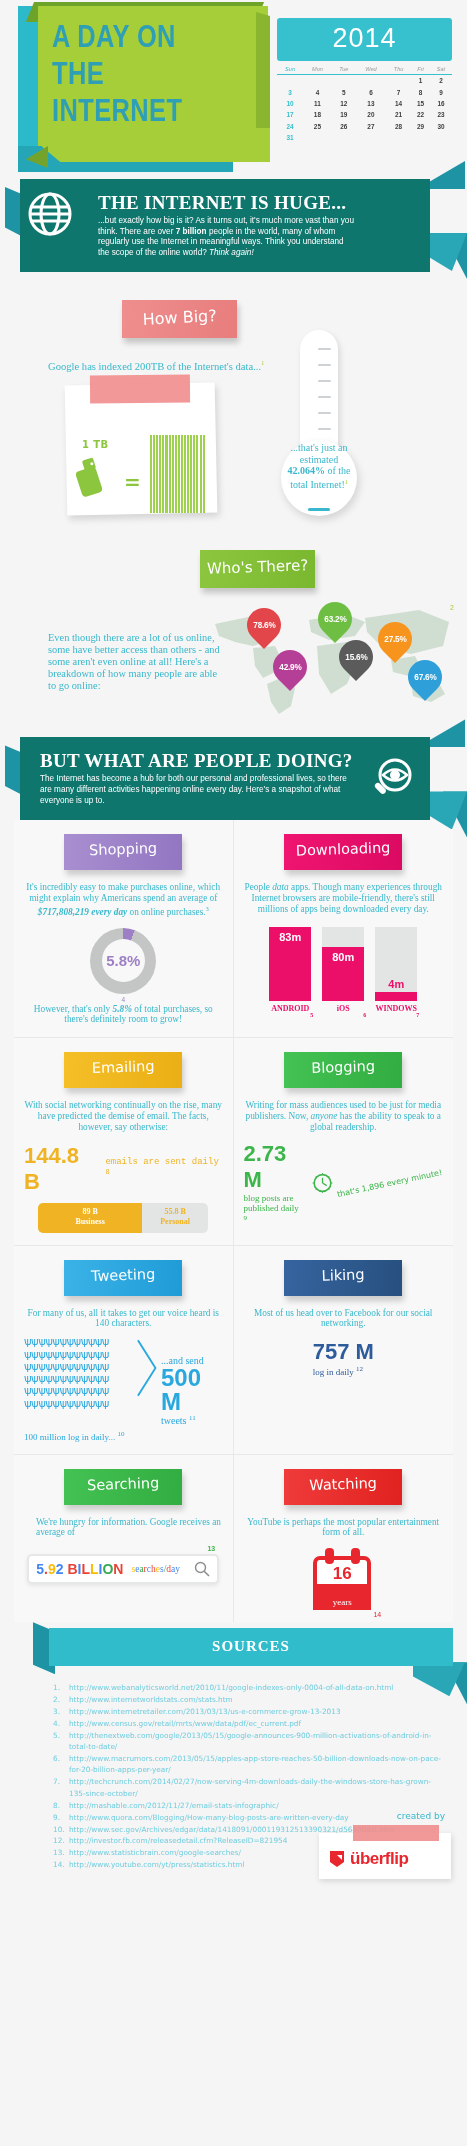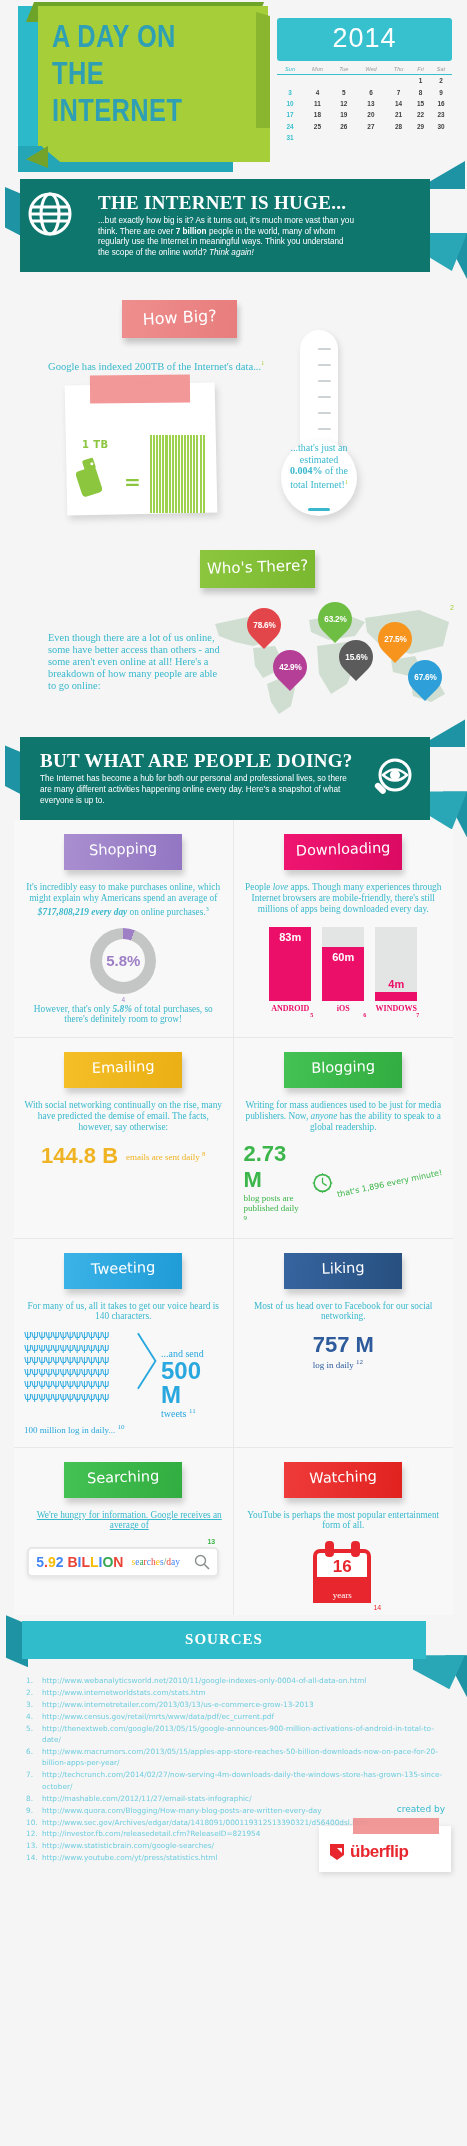--- a/index.html
+++ b/index.html
@@ -263,21 +263,21 @@
   }
   .bar-lbl sup { font-size: 6px; position: absolute; bottom: -5px; }
 
   
   .email-row { display: flex; align-items: center; justify-content: center; gap: 8px; margin-top: 10px; }
   .email-big {
     color: #f0b323; font-family: "Liberation Sans Narrow","Liberation Sans",sans-serif;
     font-weight: bold; font-size: 22px;
   }
   .email-small {
-    color: #f0b323; font-family: Liberation Serif, serif; font-size: 9px; line-height: 10px;
+    color: #f0b323; font-family: Liberation Mono, monospace; font-size: 9px; line-height: 10px;
   }
   .email-small sup { font-size: 7px; }
   .email-bar {
     margin: 8px auto 0 auto; width: 170px; height: 30px; border-radius: 5px;
     display: flex; overflow: hidden;
   }
   .eb-biz {
     width: 61%; background: #f0b323; color: #fff; text-align: center;
     font-family: "Liberation Serif",serif; font-weight: bold; font-size: 8px; padding-top: 4px; line-height: 10px;
   }
@@ -346,21 +346,21 @@
     width: 58px; height: 54px; border: 4px solid #e8262d; border-radius: 7px;
     background: #fff; margin-top: 8px; overflow: hidden;
   }
   .cal-bot { position: absolute; left: 0; bottom: 0; width: 58px; height: 26px; background: #e8262d; }
   .cal-ring { position: absolute; top: 0; width: 9px; height: 16px; background: #e8262d; border-radius: 4px; }
   .cal-16 { position: absolute; left: 0; top: 16px; width: 58px; text-align: center; color: #e8262d; font-family: "Liberation Sans Narrow","Liberation Sans",sans-serif; font-weight: bold; font-size: 17px; }
   .cal-years { position: absolute; left: 0; bottom: 3px; width: 58px; text-align: center; color: #fff; font-family: "Liberation Serif",serif; font-size: 9px; }
   .cal-sup { position: absolute; right: -8px; bottom: -8px; color: #e8262d; font-size: 7px; }
 
   
-  .sources { position: relative; margin-top: 6px; padding-bottom: 24px; }
+  .sources { position: relative; margin-top: 6px; padding-bottom: 24px; margin-left: 27px; }
   .src-band {
     position: relative; margin-left: 22px; width: 404px; background: #31bccb;
     color: #fff; text-align: center; padding: 10px 0 11px 0; z-index: 3;
     font-family: "Liberation Serif",serif; font-weight: bold; font-size: 15px; letter-spacing: 1px;
   }
   .src-wing-l {
     position: absolute; left: 6px; top: -6px; width: 22px; height: 52px;
     background: #1d93a4; clip-path: polygon(0 0, 100% 18%, 100% 100%, 0 82%); z-index: 1;
   }
   .src-wing-r {
@@ -522,21 +522,21 @@
     <div class="thermo">
       <div class="thermo-tick" style="top:18px;"></div>
       <div class="thermo-tick" style="top:34px;"></div>
       <div class="thermo-tick" style="top:50px;"></div>
       <div class="thermo-tick" style="top:66px;"></div>
       <div class="thermo-tick" style="top:82px;"></div>
       <div class="thermo-tick" style="top:98px;"></div>
       <div class="thermo-tick" style="top:114px;"></div>
     </div>
     <div class="thermo-bulb"></div>
-    <div class="thermo-txt"><span>...that's just an estimated </span><b>0.004%</b><span> of the total Internet!</span><sup>1</sup></div>
+    <div class="thermo-txt"><span>...that's just an estimated </span><b>42.064%</b><span> of the total Internet!</span><sup>1</sup></div>
     <div class="thermo-merc"></div>
   </div>
 
   <div class="sec-whos">
     <div class="whos-tape">
       <span>Who's There?</span>
     </div>
     <div class="whos-txt">Even though there are a lot of us online, some have better access than others - and some aren't even online at all! Here's a breakdown of how many people are able to go online:</div>
     <div class="worldmap">
       <svg width="255" height="115" viewBox="0 0 255 115">
@@ -618,31 +618,31 @@
           </div>
         </div>
         <div class="donut-sup">4</div>
         <div class="shop-note"><span>However, that's only </span><b>5.8%</b><span> of total purchases, so there's definitely room to grow!</span></div>
       </div>
 
       <div class="card">
         <div class="card-tape" style="background:linear-gradient(95deg,#ef1570,#dc0a62);">
           <span>Downloading</span>
         </div>
-        <div class="card-desc"><span>People </span><i>love</i><span> apps. Though many experiences through Internet browsers are mobile-friendly, there's still millions of apps being downloaded every day.</span></div>
+        <div class="card-desc"><span>People </span><i>data</i><span> apps. Though many experiences through Internet browsers are mobile-friendly, there's still millions of apps being downloaded every day.</span></div>
         <div class="bars" id="dl-bars">
             <div class="barcol">
               <div class="bar-bg" style="height: 74px;"></div>
               <div class="bar-fg" style="height: 74px;"></div>
               <div class="bar-val" style="bottom: 58px;">83m</div>
             </div>
             <div class="barcol">
               <div class="bar-bg" style="height: 74px;"></div>
               <div class="bar-fg" style="height: 53.28px;"></div>
-              <div class="bar-val" style="bottom: 37.28px;">60m</div>
+              <div class="bar-val" style="bottom: 37.28px;">80m</div>
             </div>
             <div class="barcol">
               <div class="bar-bg" style="height: 74px;"></div>
               <div class="bar-fg" style="height: 8.88px;"></div>
               <div class="bar-val" style="bottom: 10.88px; color: rgb(236, 15, 105);">4m</div>
             </div>
           </div>
         <div class="bar-labels" id="dl-labels">
             <div class="bar-lbl">ANDROID<sup style="right: -2px;">5</sup></div>
             <div class="bar-lbl">iOS<sup style="right: -2px;">6</sup></div>
@@ -653,20 +653,30 @@
 
     <div class="cardrow">
       <div class="card">
         <div class="card-tape" style="background:linear-gradient(95deg,#f5bf28,#eaaf14);">
           <span>Emailing</span>
         </div>
         <div class="card-desc">With social networking continually on the rise, many have predicted the demise of email. The facts, however, say otherwise:</div>
         <div class="email-row">
           <div class="email-big">144.8 B</div>
           <div class="email-small"><span>emails are sent daily</span> <sup>8</sup></div>
+        </div>
+        <div class="email-bar">
+          <div class="eb-biz">
+            <div>89 B</div>
+            <div>Business</div>
+          </div>
+          <div class="eb-per">
+            <div>55.8 B</div>
+            <div>Personal</div>
+          </div>
         </div>
       </div>
 
       <div class="card">
         <div class="card-tape" style="background:linear-gradient(95deg,#44c253,#32ad41);">
           <span>Blogging</span>
         </div>
         <div class="card-desc"><span>Writing for mass audiences used to be just for media publishers. Now, </span><i>anyone</i><span> has the ability to speak to a global readership.</span></div>
         <div class="blog-row">
           <div>
@@ -732,21 +742,21 @@
           </div>
         </div>
       </div>
     </div>
 
     <div class="cardrow">
       <div class="card" style="border-bottom:none;">
         <div class="card-tape" style="background:linear-gradient(95deg,#44c253,#32ad41);">
           <span>Searching</span>
         </div>
-        <div class="card-desc" style="text-align:center;padding-left:12px;text-decoration:underline;">We're hungry for information. Google receives an average of</div>
+        <div class="card-desc" style="text-align:left;padding-left:12px;">We're hungry for information. Google receives an average of</div>
         <div class="searchbox">
           <div class="sb-sup">13</div>
           <div class="sb-num" id="sb-num"><i style="color: rgb(66, 133, 244);">5</i><i style="color: rgb(234, 67, 53);">.</i><i style="color: rgb(251, 188, 5);">9</i><i style="color: rgb(66, 133, 244);">2</i><i style="color: rgb(52, 168, 83);"> </i><i style="color: rgb(234, 67, 53);">B</i><i style="color: rgb(66, 133, 244);">I</i><i style="color: rgb(234, 67, 53);">L</i><i style="color: rgb(251, 188, 5);">L</i><i style="color: rgb(66, 133, 244);">I</i><i style="color: rgb(52, 168, 83);">O</i><i style="color: rgb(234, 67, 53);">N</i></div>
           <div class="sb-txt" id="sb-txt"><span style="color: rgb(251, 188, 5);">s</span><span style="color: rgb(66, 133, 244);">e</span><span style="color: rgb(52, 168, 83);">a</span><span style="color: rgb(234, 67, 53);">r</span><span style="color: rgb(66, 133, 244);">c</span><span style="color: rgb(234, 67, 53);">h</span><span style="color: rgb(251, 188, 5);">e</span><span style="color: rgb(66, 133, 244);">s</span><span style="color: rgb(52, 168, 83);">/</span><span style="color: rgb(234, 67, 53);">d</span><span style="color: rgb(66, 133, 244);">a</span><span style="color: rgb(66, 133, 244);">y</span></div>
           <svg width="16" height="16" viewBox="0 0 16 16" style="margin-left:auto;">
             <circle cx="6.5" cy="6.5" r="5" fill="none" stroke="#8a8f8d" stroke-width="1.4"></circle>
             <line x1="10.2" y1="10.2" x2="15" y2="15" stroke="#8a8f8d" stroke-width="1.6"></line>
           </svg>
         </div>
       </div>

